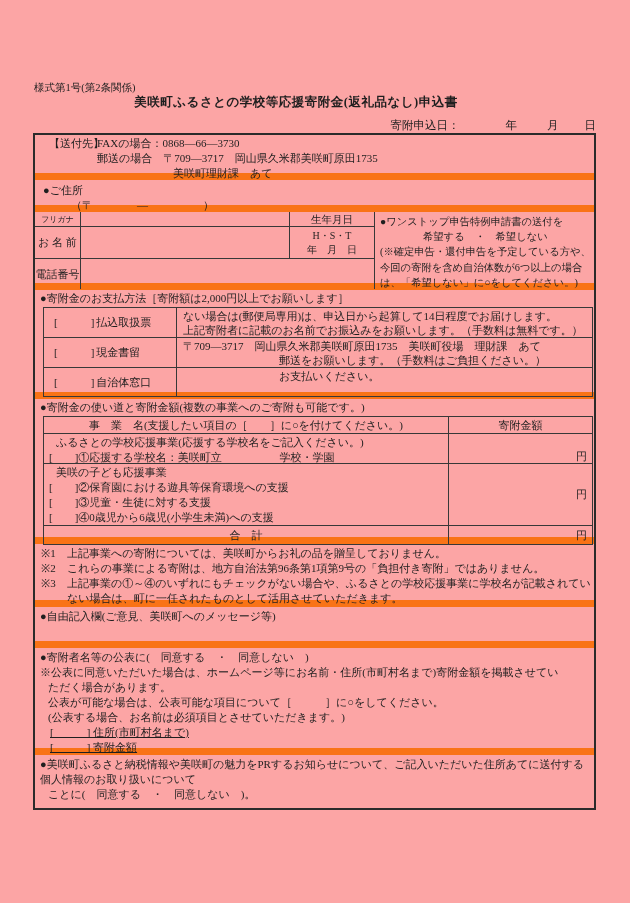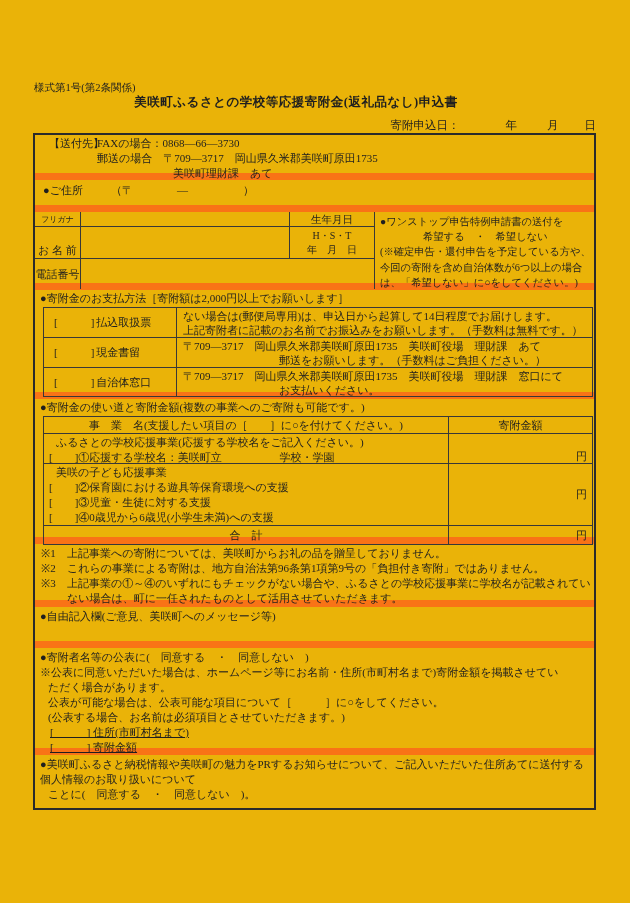--- a/index.html
+++ b/index.html
@@ -1,20 +1,20 @@
 <!DOCTYPE html>
 <html><head>
 <meta charset="utf-8">
 <style>
   * { box-sizing: border-box; margin: 0; padding: 0; }
   html,body { background:#ffffff; }
   .page {
     position: relative;
     width: 630px; height: 903px;
-    background: #eab308;
+    background: #fca5a5;
     font-family: "Liberation Serif", "DejaVu Serif", serif;
     color: #1f1f1f;
     font-size: 11px;
     line-height: 15px;
     overflow: hidden;
   }
   .t { white-space: pre; }
 
   .form-number { position:absolute; left:34px; top:80px; font-size:10.5px; }
   .doc-title  { position:absolute; left:0; top:95px; width:592px; text-align:center;
@@ -28,21 +28,21 @@
   .sec.last { border-bottom:none; }
 
   
   .s-dest { height:45px; padding:1px 0 0 0; }
   .s-dest .row1 { display:flex; }
   .s-dest .dlabel { padding-left:14px; width:62px; flex:none; }
   .s-dest .dline2 { padding-left:62px; }
   .s-dest .dline3 { padding-left:130px;margin-left:8px; }
 
   
-  .s-addr { height:32px; padding:3px 0 0 8px; display:flex; align-items:flex-start; }
+  .s-addr { height:32px; padding:3px 0 0 8px; display:flex; align-items:flex-start;flex-direction:column; }
   .s-addr .postal { margin-left:28px; }
 
   
   .s-contact { height:78px; display:grid; grid-template-columns:46px 209px 85px 1fr;
                grid-template-rows:15px 32px 30px; }
   .cell { border-right:1px solid #383838; border-bottom:1px solid #383838;
           display:flex; align-items:center; justify-content:center; }
   .cell.no-b { border-bottom:none; }
   .c-furi { font-size:8px; }
   .c-birth { font-size:10.5px; }
@@ -132,21 +132,21 @@
       <div class="cell c-birth" style="grid-column:3;grid-row:1;">
         <span class="t">生年月日</span>
       </div>
       <div class="c-onestop">
         <div class="t">●ワンストップ申告特例申請書の送付を</div>
         <div class="t center">希望する　・　希望しない</div>
         <div class="t">(※確定申告・還付申告を予定している方や、</div>
         <div class="t">今回の寄附を含め自治体数が6つ以上の場合</div>
         <div class="t">は、「希望しない」に○をしてください。)</div>
       </div>
-      <div class="cell" style="grid-column:1;grid-row:2;align-items:flex-end;">
+      <div class="cell" style="grid-column:1;grid-row:2;">
         <span class="t">お 名 前</span>
       </div>
       <div class="cell" style="grid-column:2;grid-row:2;"></div>
       <div class="cell c-era" style="grid-column:3;grid-row:2;">
         <div class="t">H・S・T</div>
         <div class="t">年　月　日</div>
       </div>
       <div class="cell no-b" style="grid-column:1;grid-row:3;">
         <span class="t">電話番号</span>
       </div>
@@ -175,21 +175,20 @@
             <div class="t">〒709—3717　岡山県久米郡美咲町原田1735　美咲町役場　理財課　あて</div>
             <div class="t ind96">郵送をお願いします。（手数料はご負担ください。）</div>
           </div>
         </div>
         <div class="pay-row lastrow">
           <div class="pay-label">
             <span class="t">[　　　]</span>
             <span class="t lab">自治体窓口</span>
           </div>
           <div class="pay-desc">
-            <div class="t">〒709—3717　岡山県久米郡美咲町原田1735　美咲町役場　理財課　窓口にて</div>
             <div class="t ind96">お支払いください。</div>
           </div>
         </div>
       </div>
     </div>
 
     <div class="sec s-usage">
       <div class="sec-head t">●寄附金の使い道と寄附金額(複数の事業へのご寄附も可能です。)</div>
       <div class="sub">
         <div class="use-row u-h">

